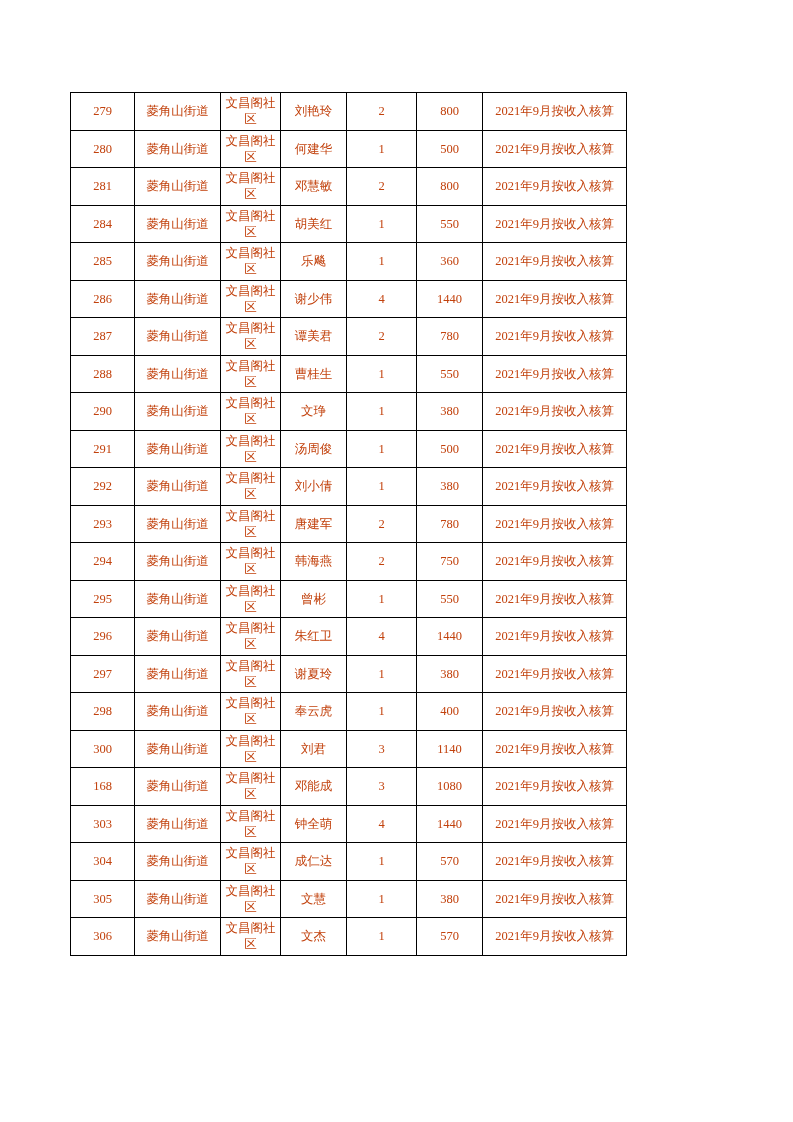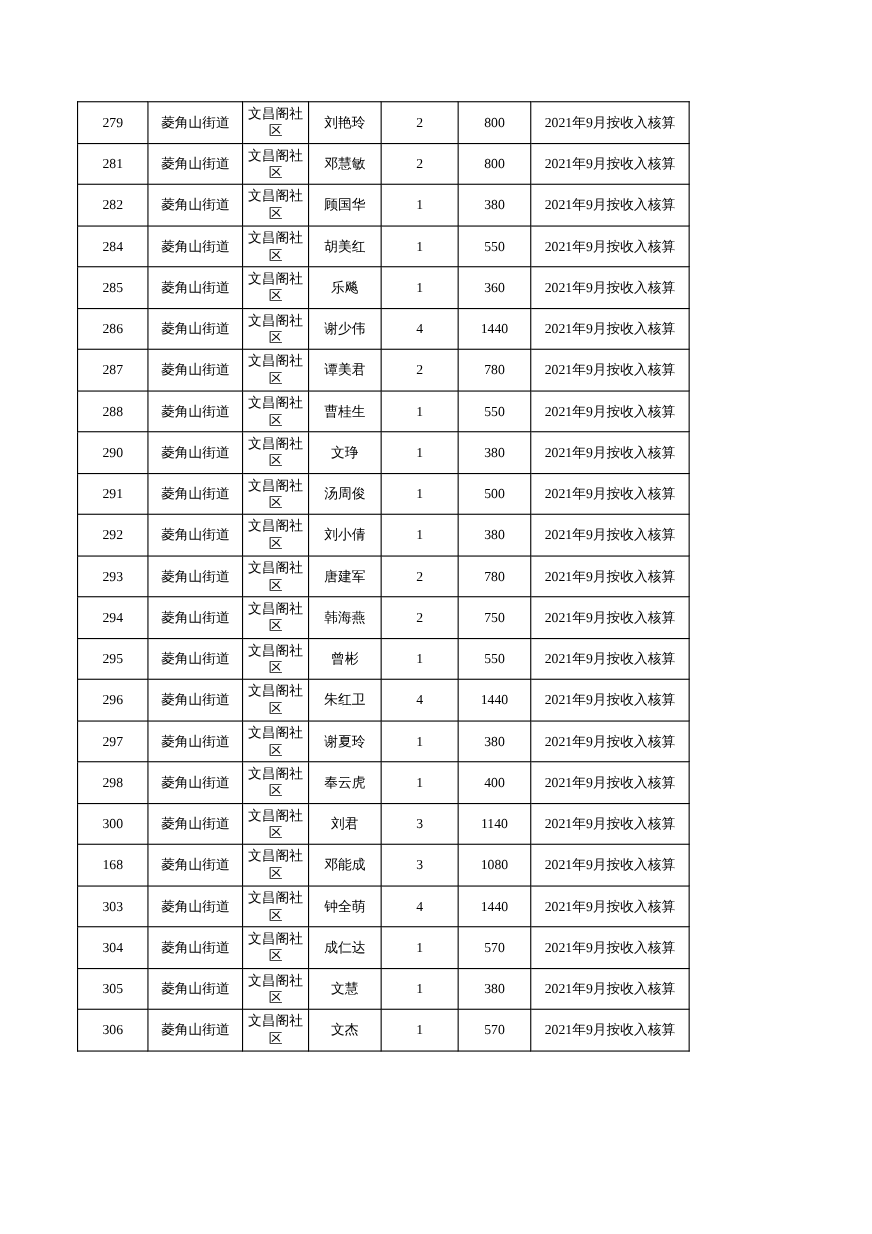--- a/index.html
+++ b/index.html
@@ -8,21 +8,21 @@
     background: #e8e8e8;
   }
   .sheet {
     position: relative;
     width: 793px;
     height: 1122px;
     margin: 0 auto;
     background: #ffffff;
     overflow: hidden;
     font-family: "Liberation Serif", "DejaVu Serif", serif;
-    color: #000000;
+    color: #c2410c;
   }
   table.subsidy-table {
     position: absolute;
     left: 70px;
     top: 92px;
     width: 556px;
     border-collapse: collapse;
     table-layout: fixed;
   }
   table.subsidy-table td {
@@ -62,35 +62,35 @@
         <tr>
           <td>279</td>
           <td>菱角山街道</td>
           <td>文昌阁社区</td>
           <td>刘艳玲</td>
           <td>2</td>
           <td>800</td>
           <td>2021年9月按收入核算</td>
         </tr>
         <tr>
+          <td>280</td>
+          <td>菱角山街道</td>
+          <td>文昌阁社区</td>
+          <td>何建华</td>
+          <td>1</td>
+          <td>500</td>
+          <td>2021年9月按收入核算</td>
+        </tr>
+        <tr>
           <td>281</td>
           <td>菱角山街道</td>
           <td>文昌阁社区</td>
           <td>邓慧敏</td>
           <td>2</td>
           <td>800</td>
-          <td>2021年9月按收入核算</td>
-        </tr>
-        <tr>
-          <td>282</td>
-          <td>菱角山街道</td>
-          <td>文昌阁社区</td>
-          <td>顾国华</td>
-          <td>1</td>
-          <td>380</td>
           <td>2021年9月按收入核算</td>
         </tr>
         <tr>
           <td>284</td>
           <td>菱角山街道</td>
           <td>文昌阁社区</td>
           <td>胡美红</td>
           <td>1</td>
           <td>550</td>
           <td>2021年9月按收入核算</td>

